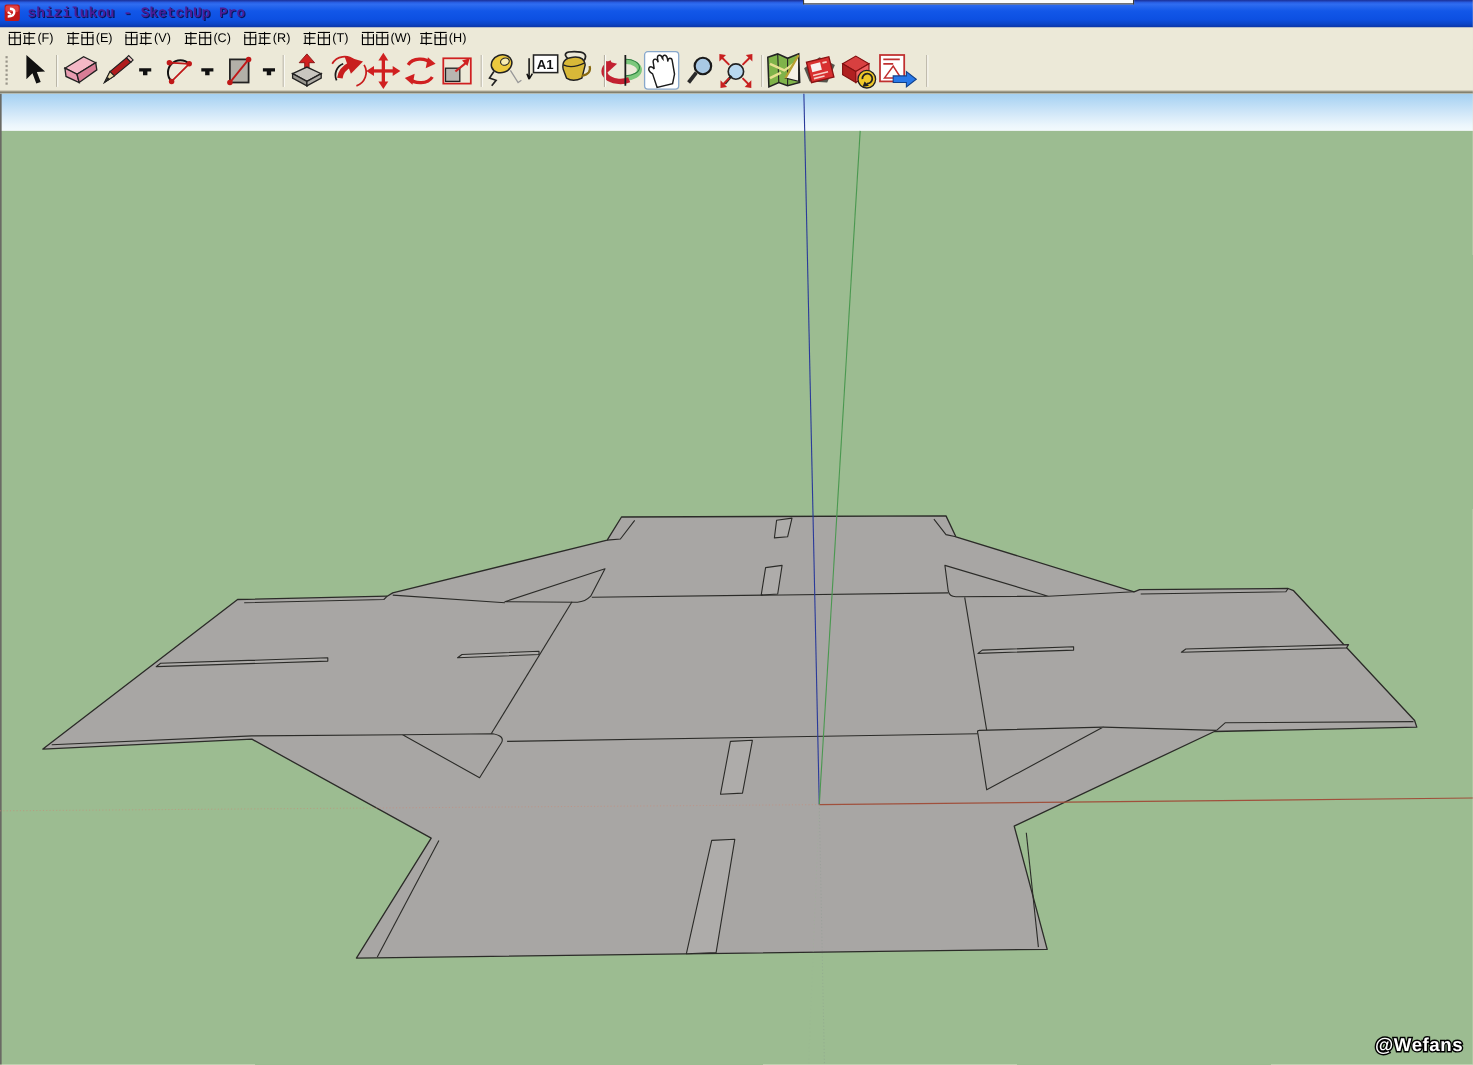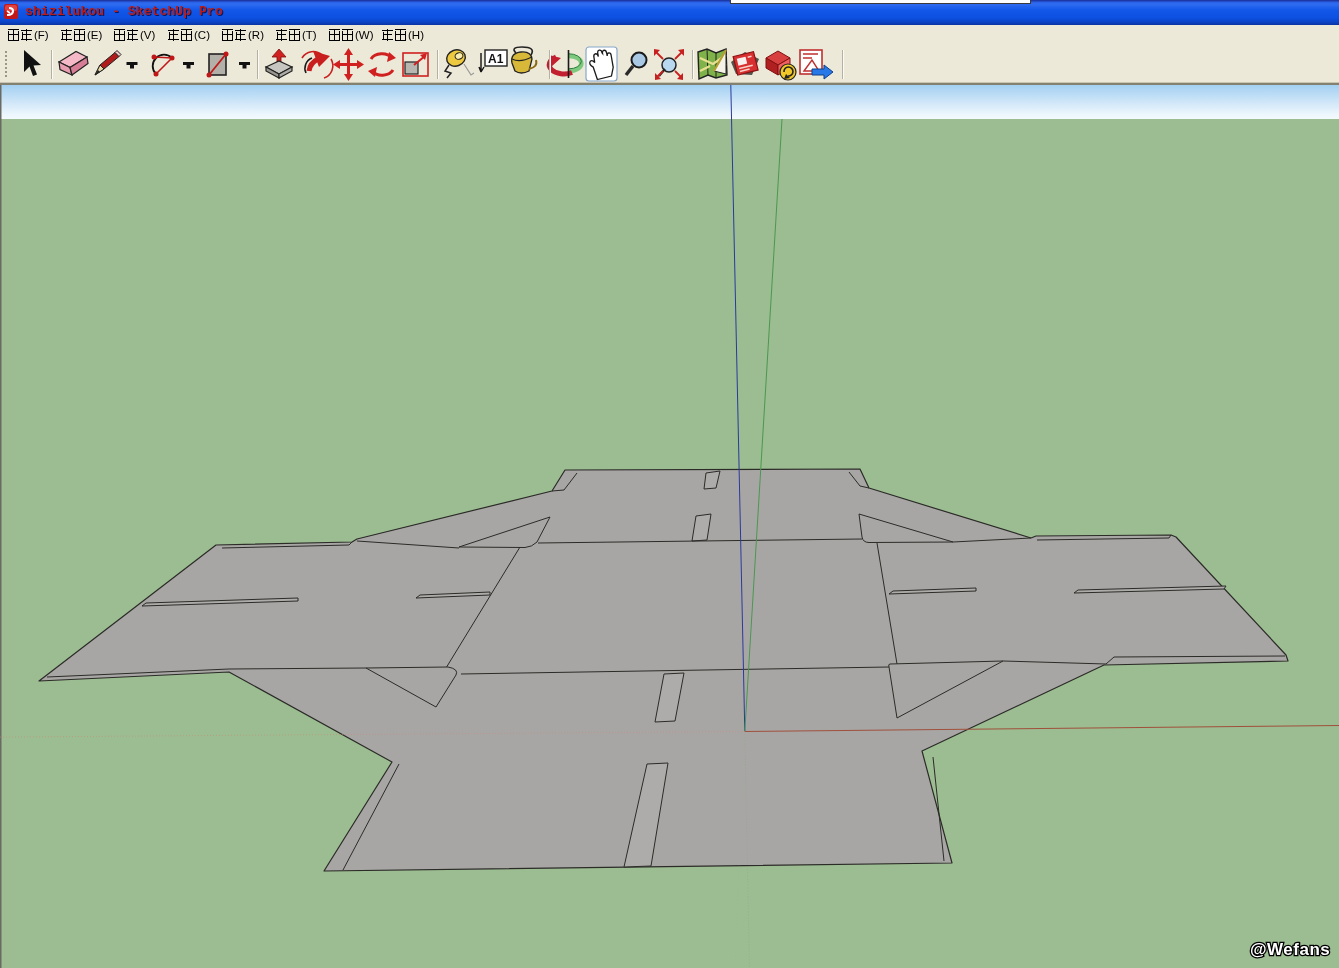--- a/index.html
+++ b/index.html
@@ -1,21 +1,21 @@
 <!DOCTYPE html>
 <html><head><meta charset="utf-8">
 <style>
   html,body{margin:0;padding:0;}
   body{width:1339px;height:968px;overflow:hidden;position:relative;
        font-family:"Liberation Sans",sans-serif;background:#ece9d8;}
   #titlebar{position:absolute;left:0;top:0;width:1339px;height:25px;
     background:linear-gradient(180deg,#1a2e96 0%,#2a62e8 10%,#2f6cf0 16%,#1257e8 40%,#0d50e2 70%,#0b44c6 88%,#0a33a2 100%);}
   #topsliver{position:absolute;left:730px;top:0;width:299px;height:3px;background:#fdfdfd;border:1px solid #3a3a3a;border-top:none;}
   #logo{position:absolute;left:4px;top:3px;width:15px;height:17px;}
-  #wtitle{position:absolute;left:25px;top:4px;color:#b91c1c;
+  #wtitle{position:absolute;left:25px;top:4px;color:#4c1d95;
     font-family:"Liberation Mono",monospace;font-weight:bold;font-size:13.2px;letter-spacing:0;
     text-shadow:1px 1px 0 rgba(0,10,60,.8);white-space:pre;}
   #menubar{position:absolute;left:0;top:25px;width:1339px;height:20px;background:#ece9d8;}
   .mi{position:absolute;top:3px;height:14px;display:flex;align-items:center;gap:1px;
       font-size:11px;color:#000;}
   .hz{display:inline-block;width:11px;height:12px;margin-right:1px;position:relative;
       background:
         linear-gradient(#000,#000) 0 0/11px 1px no-repeat,
         linear-gradient(#000,#000) 0 5px/11px 1px no-repeat,
         linear-gradient(#000,#000) 0 11px/11px 1px no-repeat,

